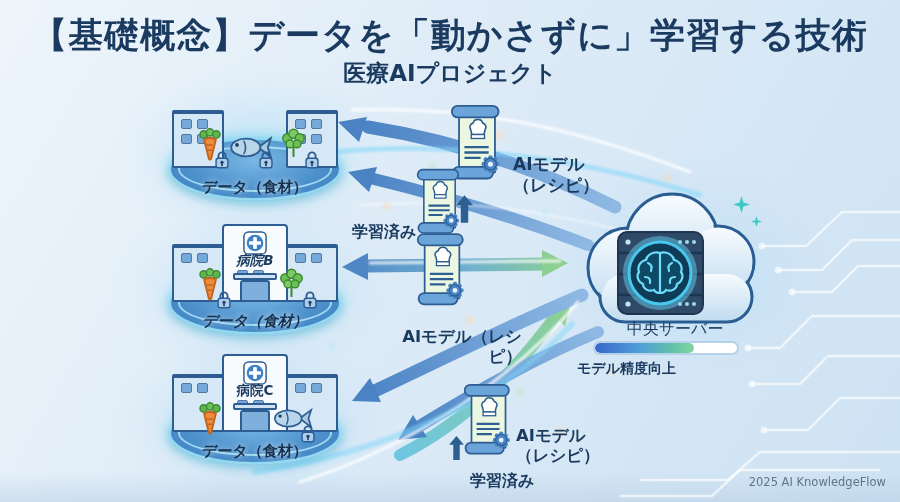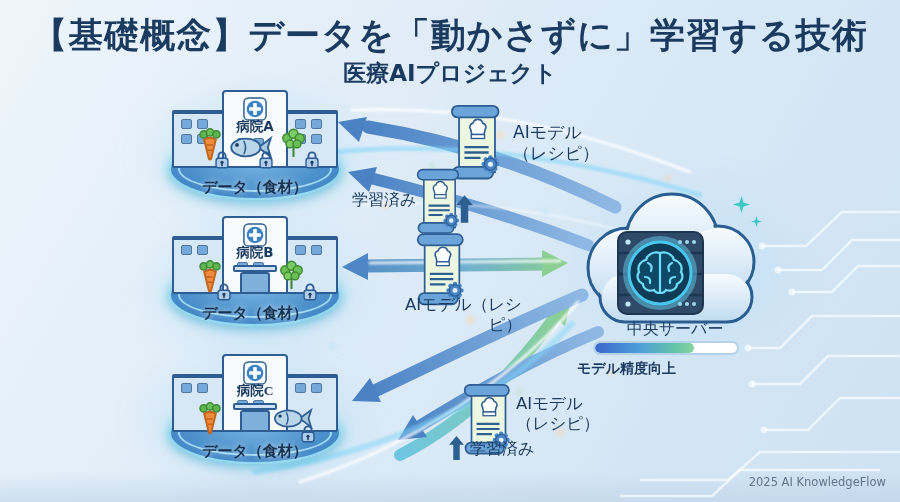--- a/index.html
+++ b/index.html
@@ -37,21 +37,21 @@
   .door{ position:absolute; bottom:0; left:50%; transform:translateX(-50%); width:30px; height:20px;
     background:#7fb0dc; border:2px solid #2d5d92; border-bottom:none; border-radius:3px 3px 0 0; }
   .canopy{ position:absolute; bottom:20px; left:50%; transform:translateX(-50%); width:44px; height:7px;
     background:#cfe2f4; border:2px solid #2d5d92; border-radius:2px; }
   .data-label{ position:absolute; bottom:7px; left:0; width:100%; text-align:center;
     font-size:15px; font-weight:700; color:#16324f; text-shadow:0 0 6px rgba(255,255,255,.7); }
   .food{ position:absolute; z-index:4; }
   .lockp{ position:absolute; z-index:5; }
 
   
-  .flabel{ position:absolute; z-index:6; font-weight:400; color:#1a3a5f; line-height:1.22; }
+  .flabel{ position:absolute; z-index:6; font-weight:700; color:#1a3a5f; line-height:1.22;margin-top:32px; }
   .scroll-ic{ position:absolute; z-index:5; }
   .upar{ position:absolute; z-index:6; }
 
   
   .server{ position:absolute; left:575px; top:192px; width:200px; height:140px; z-index:3; }
   .srv-label{ position:absolute; left:577px; top:319px; width:196px; text-align:center;
     font-size:16px; font-weight:400; color:#1a3a5f; z-index:4; }
   .pbar{ position:absolute; left:593px; top:341px; width:146px; height:14px; background:#fff;
     border:2px solid #b6d2e8; border-radius:8px; z-index:4; overflow:hidden; }
   .pfill{ height:100%; border-radius:7px;
@@ -238,30 +238,20 @@
         </div>
     </div>
     <div class="wing" style="left:120px;">
       <div class="wins" style="left:7px;top:5px;">
           <div class="win"></div>
           <div class="win"></div>
           <div class="win"></div>
           <div class="win"></div>
         </div>
     </div>
-    <div class="tower">
-      <svg class="badge" width="24" height="24">
-          <use href="#ic-cross"></use>
-        </svg>
-      <div class="h-name">病院A</div>
-      <div class="wins" style="left:13px;top:46px;">
-          <div class="win"></div>
-          <div class="win"></div>
-        </div>
-    </div>
     <svg class="food" style="left:30px;top:42px;" width="28" height="34">
         <use href="#ic-carrot"></use>
       </svg>
     <svg class="food" style="left:62px;top:48px;" width="46" height="27">
         <use href="#ic-fish"></use>
       </svg>
     <svg class="food" style="left:114px;top:42px;" width="27" height="31">
         <use href="#ic-parsley"></use>
       </svg>
     <svg class="lockp" style="left:48px;top:64px;" width="16" height="19">
@@ -269,21 +259,21 @@
       </svg>
     <svg class="lockp" style="left:92px;top:64px;" width="16" height="19">
         <use href="#ic-lock"></use>
       </svg>
     <svg class="lockp" style="left:138px;top:64px;" width="16" height="19">
         <use href="#ic-lock"></use>
       </svg>
     <div class="data-label">データ（食材）</div>
   </div>
 
-  <div class="hospital" style="left:166px;top:212px;">
+  <div class="hospital" style="left:166px;top:220px;font-style:italic;">
     <div class="platform"></div>
     <div class="wing" style="left:6px;">
       <div class="wins" style="left:7px;top:5px;">
           <div class="win"></div>
           <div class="win"></div>
         </div>
     </div>
     <div class="wing" style="left:120px;">
       <div class="wins" style="left:7px;top:5px;">
           <div class="win"></div>
@@ -310,21 +300,21 @@
       </svg>
     <svg class="lockp" style="left:50px;top:70px;" width="16" height="19">
         <use href="#ic-lock"></use>
       </svg>
     <svg class="lockp" style="left:136px;top:70px;" width="16" height="19">
         <use href="#ic-lock"></use>
       </svg>
     <div class="data-label">データ（食材）</div>
   </div>
 
-  <div class="hospital" style="left:166px;top:350px;font-family:Liberation Serif, serif;">
+  <div class="hospital" style="left:166px;top:350px;">
     <div class="platform"></div>
     <div class="wing" style="left:6px;">
       <div class="wins" style="left:7px;top:5px;">
           <div class="win"></div>
           <div class="win"></div>
         </div>
     </div>
     <div class="wing" style="left:120px;">
       <div class="wins" style="left:7px;top:5px;">
           <div class="win"></div>

